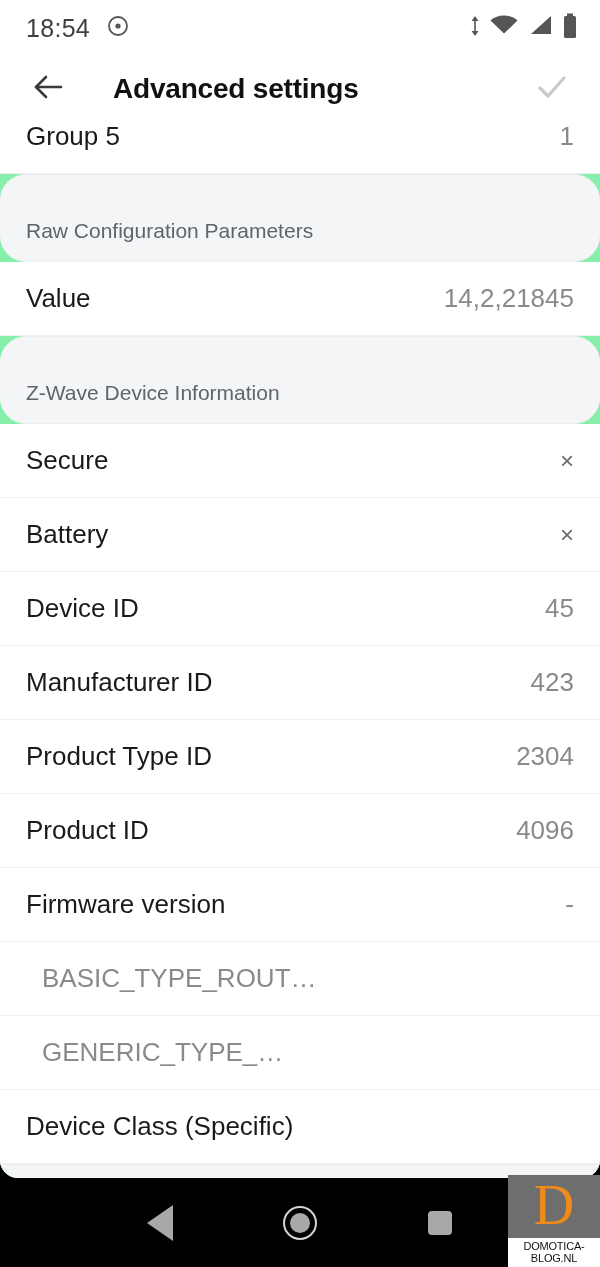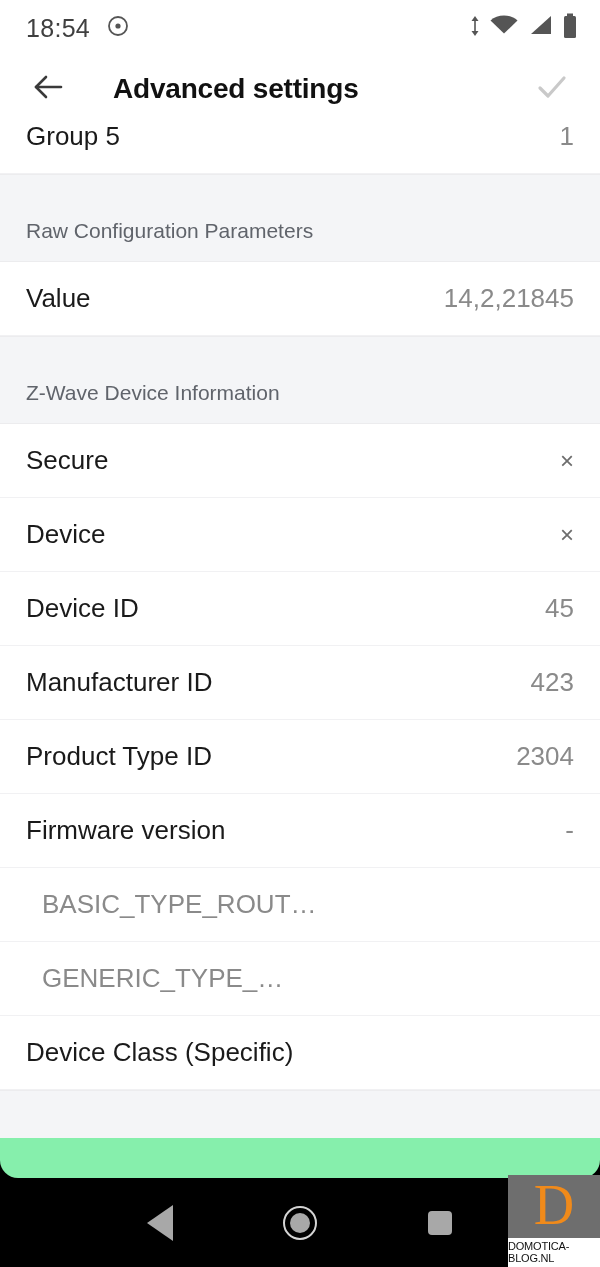--- a/index.html
+++ b/index.html
@@ -81,20 +81,21 @@
   .row-value.mark { color:#6d6d6d; font-size:24px; }
   .row-value.truncate { max-width:280px; }
 
   .section-header {
     height:88px;
     background:#f4f5f7;
     display:flex; align-items:flex-end;
     padding:0 26px 18px 26px;
     border-bottom:1px solid #ececee;
     border-top:1px solid #ececee;
+    border-radius:26px;
   }
   .section-header-label {
     font-size:21px; color:#60646b;
   }
 
   .section-tail {
     height:48px;
     background:#f4f5f7;
     border-top:1px solid #ececee;
   }
@@ -138,20 +139,21 @@
     font-size:56px;
     color:#f08a1a;
     line-height:1;
     margin-top:-4px;
   }
   .wm-label {
     background:#ffffff;
     color:#111;
     font-size:11px;
     letter-spacing:-0.2px;
+    text-align:center;
     padding:2px 0 3px 0;
     font-family:"Liberation Sans", sans-serif;
   }
 </style>
 </head>
 <body>
 
 <div class="phone">
 
   <div class="statusbar">
@@ -224,34 +226,38 @@
           <div class="row-value">14,2,21845</div>
         </div>
         <div class="section-header">
           <div class="section-header-label">Z-Wave Device Information</div>
         </div>
         <div class="row">
           <div class="row-label">Secure</div>
           <div class="row-value mark">×</div>
         </div>
         <div class="row">
-          <div class="row-label">Device</div>
+          <div class="row-label">Battery</div>
           <div class="row-value mark">×</div>
         </div>
         <div class="row">
           <div class="row-label">Device ID</div>
           <div class="row-value">45</div>
         </div>
         <div class="row">
           <div class="row-label">Manufacturer ID</div>
           <div class="row-value">423</div>
         </div>
         <div class="row">
           <div class="row-label">Product Type ID</div>
           <div class="row-value">2304</div>
+        </div>
+        <div class="row">
+          <div class="row-label">Product ID</div>
+          <div class="row-value">4096</div>
         </div>
         <div class="row">
           <div class="row-label">Firmware version</div>
           <div class="row-value">-</div>
         </div>
         <div class="row">
           <div class="row-value truncate">BASIC_TYPE_ROUT…</div>
         </div>
         <div class="row">
           <div class="row-value truncate">GENERIC_TYPE_…</div>

